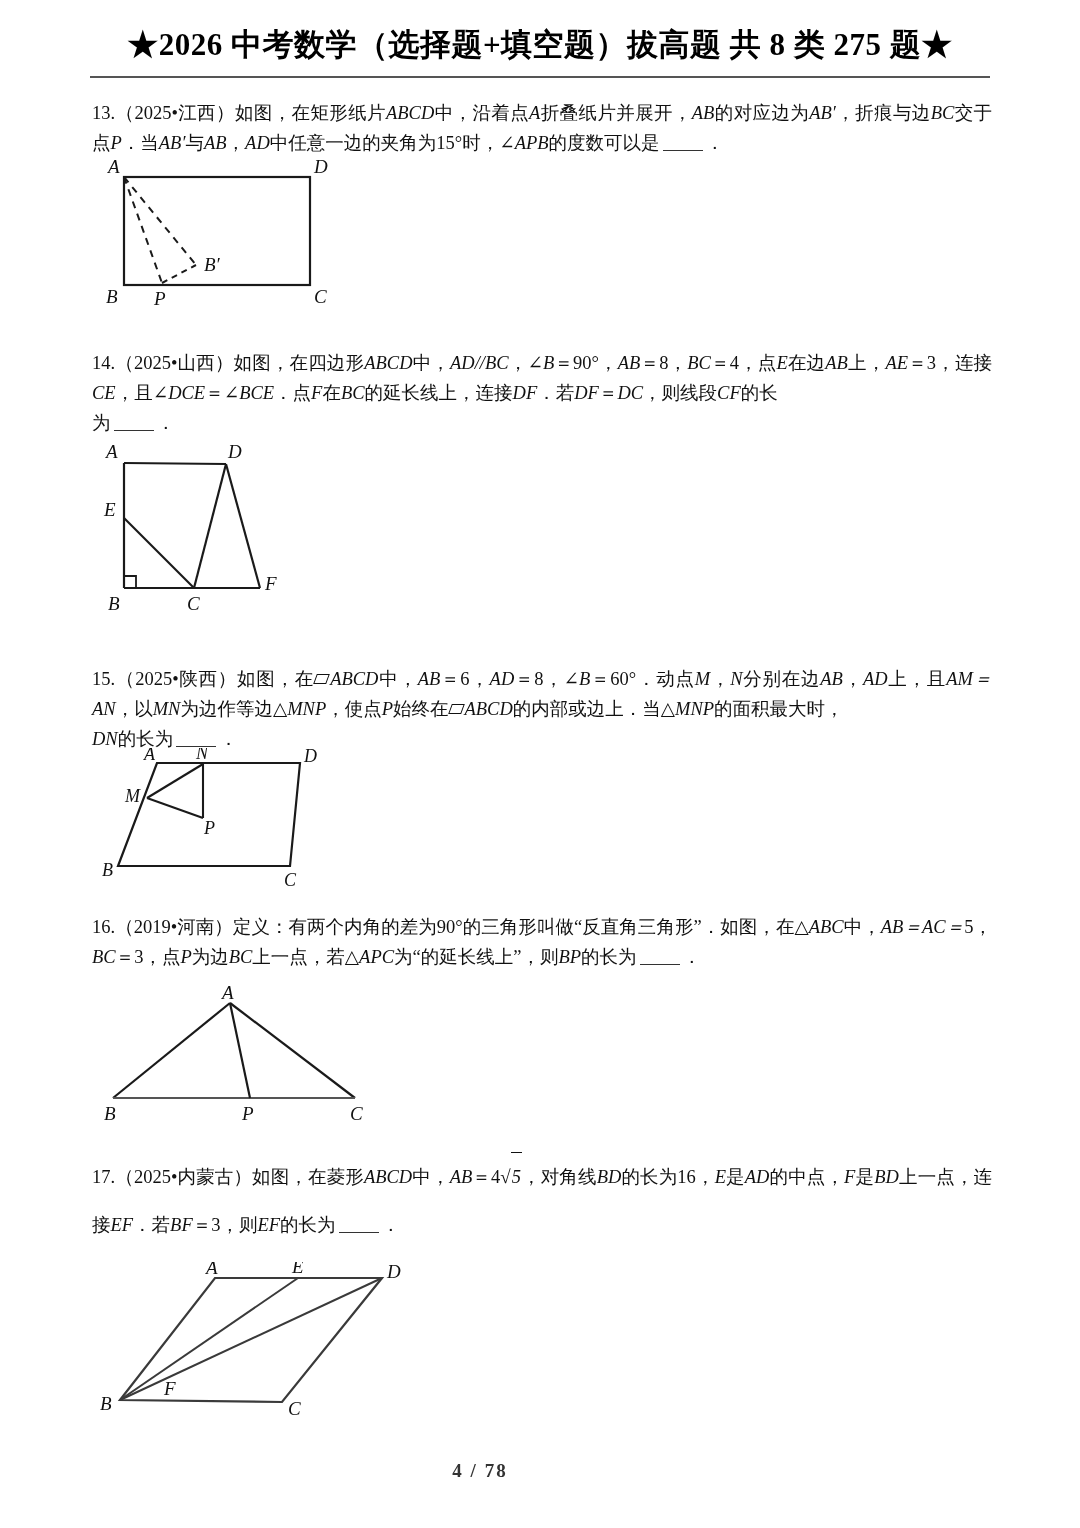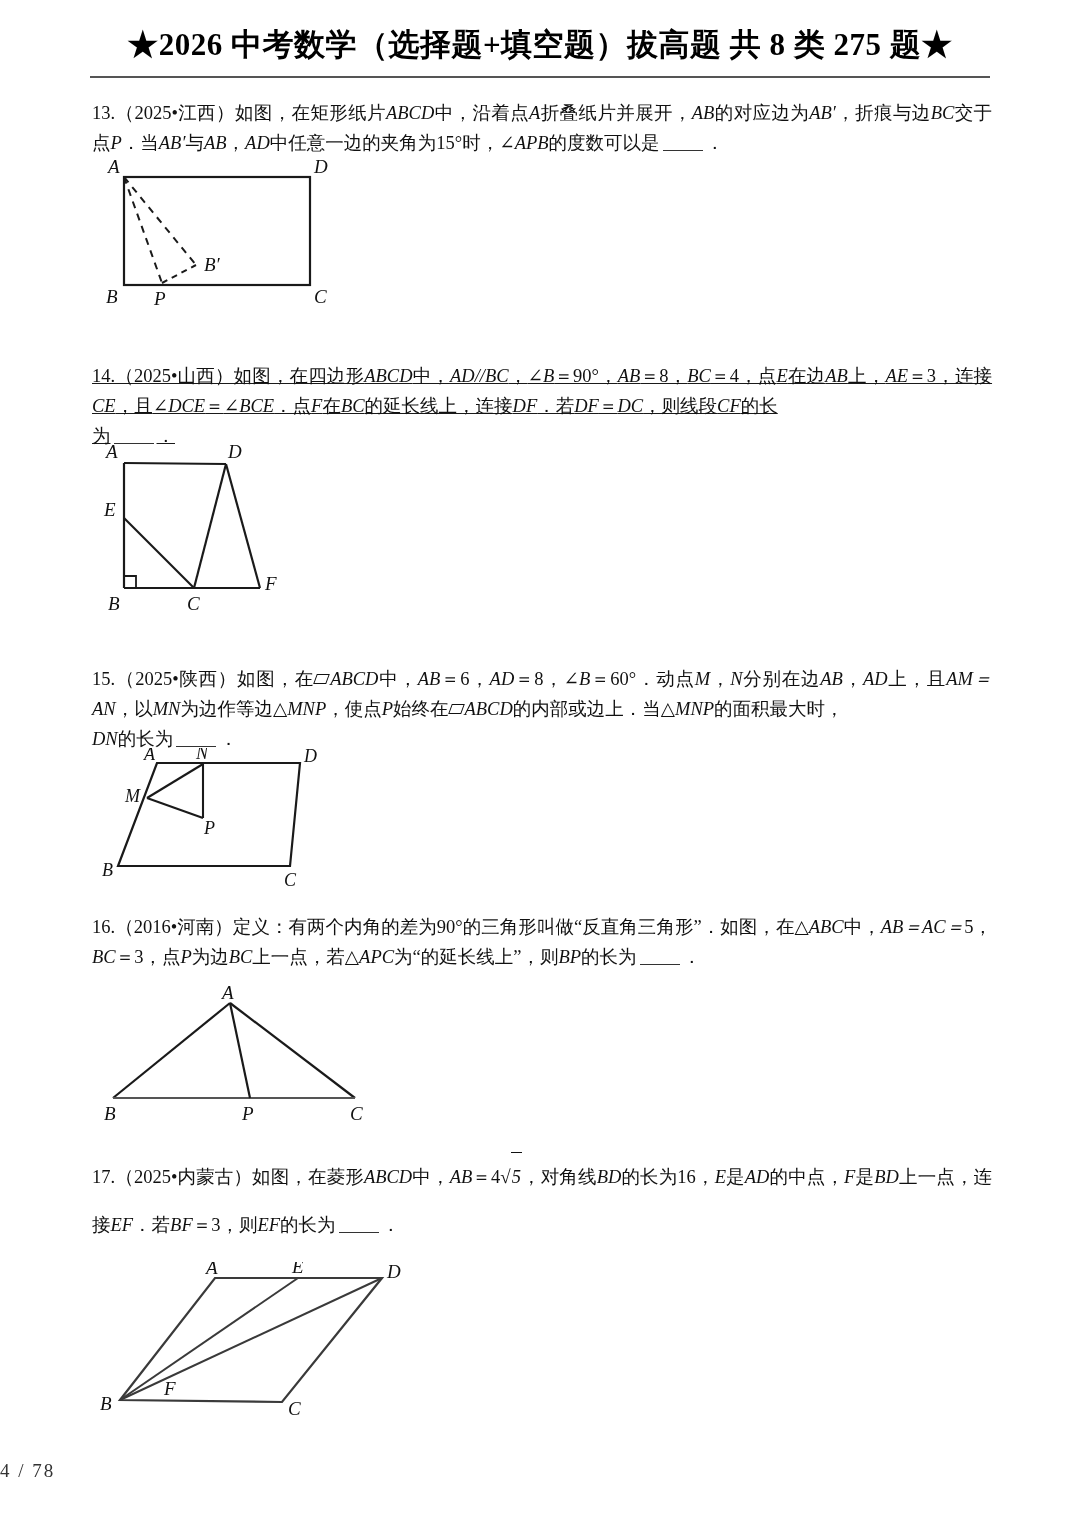--- a/index.html
+++ b/index.html
@@ -88,23 +88,25 @@
   }
   .fig {
     position: absolute;
     left: 0;
   }
   .footer {
     position: absolute;
     left: 0;
     top: 1460px;
     width: 960px;
+    text-align: center;
     font-size: 19px;
     color: #333;
     letter-spacing: 2px;
+    font-weight: bold;
   }
   svg text {
     font-family: "Liberation Serif", "DejaVu Serif", serif;
     font-style: italic;
     fill: #111;
   }
 </style>
 </head>
 <body>
 
@@ -131,21 +133,21 @@
       <line x1="70" y1="128" x2="104" y2="110" stroke="#1a1a1a" stroke-width="2" stroke-dasharray="6,5"></line>
       <text x="16" y="18" font-size="19">A</text>
       <text x="222" y="18" font-size="19">D</text>
       <text x="14" y="148" font-size="19">B</text>
       <text x="62" y="150" font-size="19">P</text>
       <text x="222" y="148" font-size="19">C</text>
       <text x="112" y="116" font-size="19">B′</text>
     </svg>
   </div>
 
-  <div class="question" style="top:361px;text-decoration:underline;">
+  <div class="question" style="top:348px;">
     <div class="qtext">
       <span>14.（2025•山西）如图，在四边形</span><i>ABCD</i><span>中，</span><i>AD//BC</i><span>，</span><i>∠B</i><span>＝90°，</span><i>AB</i><span>＝8，</span><i>BC</i><span>＝4，点</span><i>E</i><span>在边</span><i>AB</i><span>上，</span><i>AE</i><span>＝3，连接</span><i>CE</i><span>，且</span><i>∠DCE</i><span>＝</span><i>∠BCE</i><span>．点</span><i>F</i><span>在</span><i>BC</i><span>的延长线上，连接</span><i>DF</i><span>．若</span><i>DF</i><span>＝</span><i>DC</i><span>，则线段</span><i>CF</i><span>的长</span><br><span>为</span><span class="blank"></span><span>．</span>
     </div>
   </div>
 
   <div class="fig" style="top:438px; left:92px;">
     <svg width="300" height="180" viewBox="0 0 300 180">
 
       <line x1="32" y1="25" x2="134" y2="26" stroke="#1a1a1a" stroke-width="2.2"></line>
       <line x1="32" y1="25" x2="32" y2="150" stroke="#1a1a1a" stroke-width="2.2"></line>
@@ -183,21 +185,21 @@
       <text x="212" y="14" font-size="18">D</text>
       <text x="33" y="54" font-size="18">M</text>
       <text x="112" y="86" font-size="18">P</text>
       <text x="10" y="128" font-size="18">B</text>
       <text x="192" y="138" font-size="18">C</text>
     </svg>
   </div>
 
   <div class="question" style="top:912px;">
     <div class="qtext">
-      <span>16.（2016•河南）定义：有两个内角的差为90°的三角形叫做“反直角三角形”．如图，在△</span><i>ABC</i><span>中，</span><i>AB＝AC＝</i><span>5，</span><i>BC</i><span>＝3，点</span><i>P</i><span>为边</span><i>BC</i><span>上一点，若△</span><i>APC</i><span>为“的延长线上”，则</span><i>BP</i><span>的长为</span><span class="blank"></span><span>．</span>
+      <span>16.（2019•河南）定义：有两个内角的差为90°的三角形叫做“反直角三角形”．如图，在△</span><i>ABC</i><span>中，</span><i>AB＝AC＝</i><span>5，</span><i>BC</i><span>＝3，点</span><i>P</i><span>为边</span><i>BC</i><span>上一点，若△</span><i>APC</i><span>为“的延长线上”，则</span><i>BP</i><span>的长为</span><span class="blank"></span><span>．</span>
     </div>
   </div>
 
   <div class="fig" style="top:985px; left:92px;">
     <svg width="320" height="140" viewBox="0 0 320 140">
 
       <line x1="21" y1="113" x2="138" y2="18" stroke="#1a1a1a" stroke-width="2.2"></line>
       <line x1="138" y1="18" x2="263" y2="113" stroke="#1a1a1a" stroke-width="2.2"></line>
       <line x1="21" y1="113" x2="263" y2="113" stroke="#555" stroke-width="2.2"></line>
       <line x1="138" y1="18" x2="158" y2="113" stroke="#1a1a1a" stroke-width="2.2"></line>

